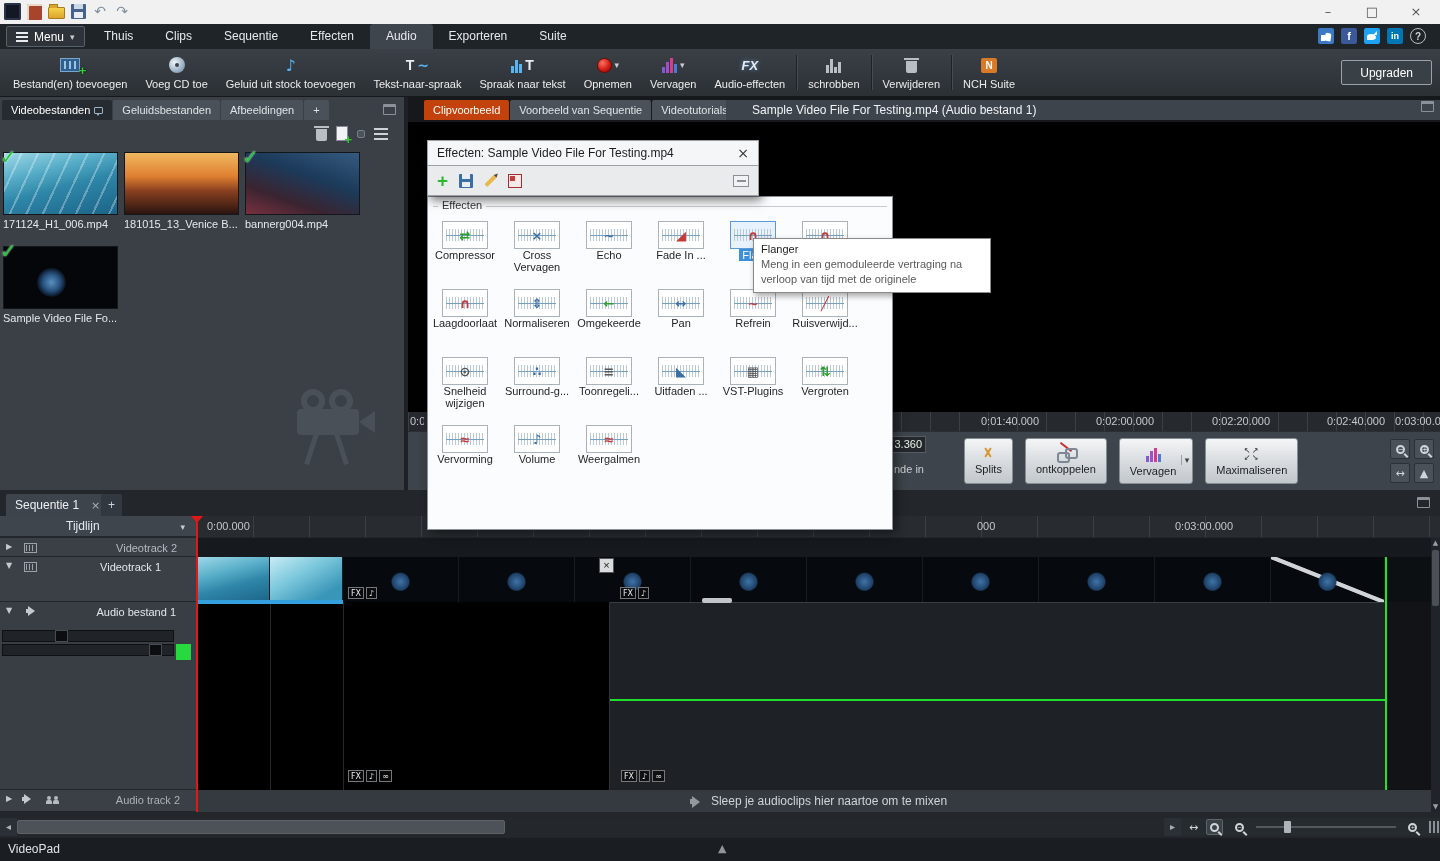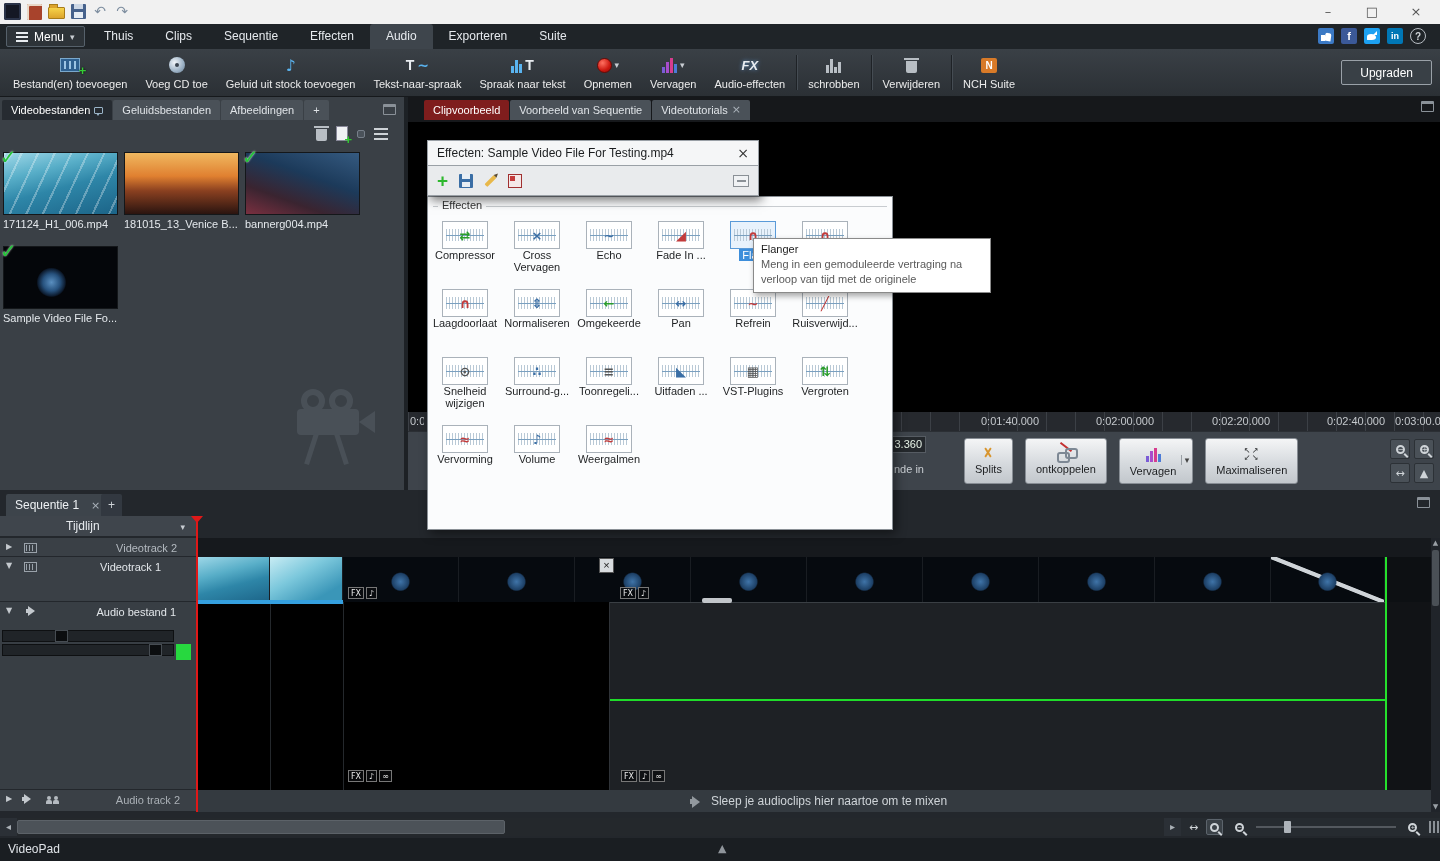--- a/index.html
+++ b/index.html
@@ -62,21 +62,21 @@
 .i-trashL{width:11px;height:12px;background:#b8bec4;border-radius:0 0 2px 2px;position:relative;margin-top:3px}
 .i-trashL::before{content:"";position:absolute;left:-2px;top:-3px;width:15px;height:2px;background:#b8bec4}
 .i-nch{width:16px;height:15px;background:#d8username;background:#d87a28;border-radius:2px;color:#fff;font-size:10px;font-weight:bold;display:flex;align-items:center;justify-content:center}
 #upgrade-btn{position:absolute;right:8px;top:11px;height:25px;padding:0 18px;background:#394046;border:1px solid #9aa1a8;border-radius:2px;color:#fff;font-size:12px;display:flex;align-items:center}
 
 
 #media{position:absolute;left:0;top:97px;width:404px;height:497px;background:#3a4046}
 .ptabs{position:absolute;left:2px;top:3px;display:flex;gap:1px;height:20px}
 .ptab{padding:0 9px;line-height:20px;font-size:11px;color:#dfe3e7;background:#4a5158;border-radius:2px 2px 0 0;display:flex;align-items:center;gap:4px}
 .ptab.active{background:#262b31;color:#fff}
-.ptab.blue{background:#7f1d1d;color:#fff}
+.ptab.blue{background:#c2410c;color:#fff}
 .bub{width:9px;height:7px;border:1px solid #9ab4c8;border-radius:1px;position:relative;display:inline-block}
 .bub::after{content:"";position:absolute;left:1px;bottom:-3px;border-left:2px solid transparent;border-right:2px solid transparent;border-top:3px solid #9ab4c8}
 .corner-ico{width:13px;height:11px;border:1px solid #8a9198;border-top:3px solid #8a9198;border-radius:1px}
 .mtools{position:absolute;right:16px;top:29px;display:flex;gap:9px;align-items:center}
 .i-docplus{width:12px;height:15px;background:#f0f2f4;border:1px solid #889;position:relative}
 .i-docplus::after{content:"+";position:absolute;right:-5px;bottom:-7px;color:#2ec82e;font-weight:bold;font-size:13px}
 .i-grid{width:14px;height:14px;background:radial-gradient(circle 1.5px,#cdd2d6 95%,transparent) 0 0/5px 5px}
 .i-list{width:14px;height:12px;background:repeating-linear-gradient(0deg,#cdd2d6 0 2px,transparent 2px 5px)}
 .tool-sel{background:#4a525a;border:1px solid #77808a;border-radius:2px;padding:3px}
 .mitem{position:absolute;width:119px}
@@ -410,20 +410,23 @@
 
 <div id="preview">
   <div class="ptabs">
     <span class="ptab blue">Clipvoorbeeld</span>
     <span class="ptab">Voorbeeld van Sequentie</span>
     <span class="ptab">
         <span>Videotutorials</span>
         <span class="stabx">×</span>
       </span>
   </div>
+  <div class="ptitle">
+      <span>Sample Video File For Testing.mp4 (Audio bestand 1)</span>
+    </div>
   <span class="corner-ico pt-ico"></span>
   <div class="pview"></div>
 
   <div class="pruler">
     <span style="left:2px;width:14px;overflow:hidden">0:0</span>
     <span style="left:573px">0:01:40.000</span>
     <span style="left:688px">0:02:00.000</span>
     <span style="left:804px">0:02:20.000</span>
     <span style="left:919px">0:02:40.000</span>
     <span style="left:987px">0:03:00.000</span>
@@ -638,20 +641,25 @@
       <span class="stabx">×</span>
     </div>
     <div class="stab-plus">+</div>
     <span class="corner-ico" style="position:absolute;right:10px;top:7px"></span>
   </div>
 
   <div class="srulerrow">
     <div class="thead197">
       <span style="position:absolute;left:66px;top:3px;font-size:12px">Tijdlijn</span>
       <span class="caret" style="position:absolute;right:12px;top:6px">▾</span>
+    </div>
+    <div class="sruler">
+      <span style="left:10px">0:00.000</span>
+      <span style="left:780px">000</span>
+      <span style="left:978px">0:03:00.000</span>
     </div>
   </div>
 
   <div class="trow" style="top:48px;height:19px">
     <div class="trk-head">
       <span class="t-arrow">▶</span>
       <span class="t-film"></span>
       <span class="trk-label" style="right:20px;color:#b4bac0">Videotrack 2</span>
     </div>
     <div class="trk-body" style="background:#16191d"></div>

